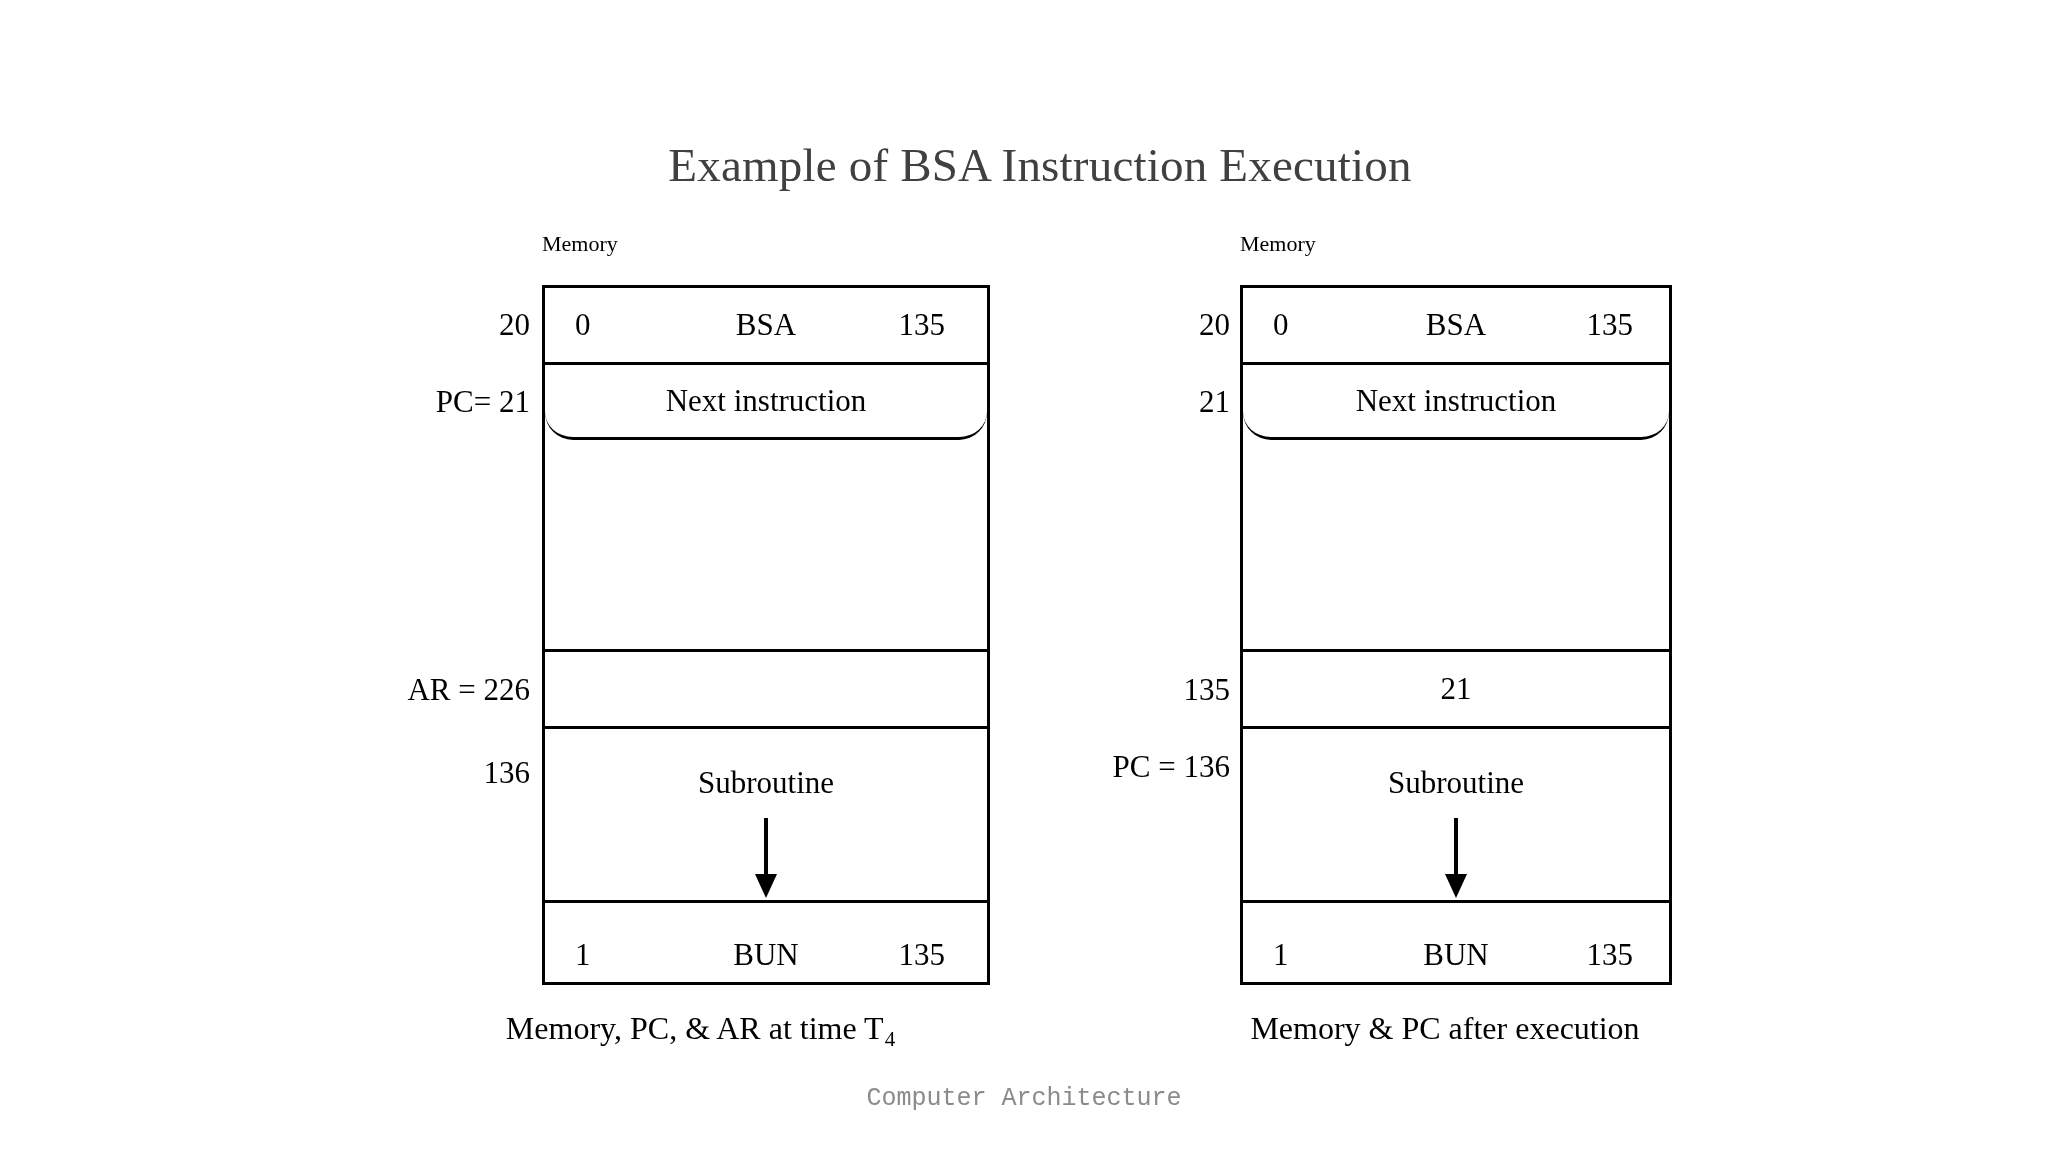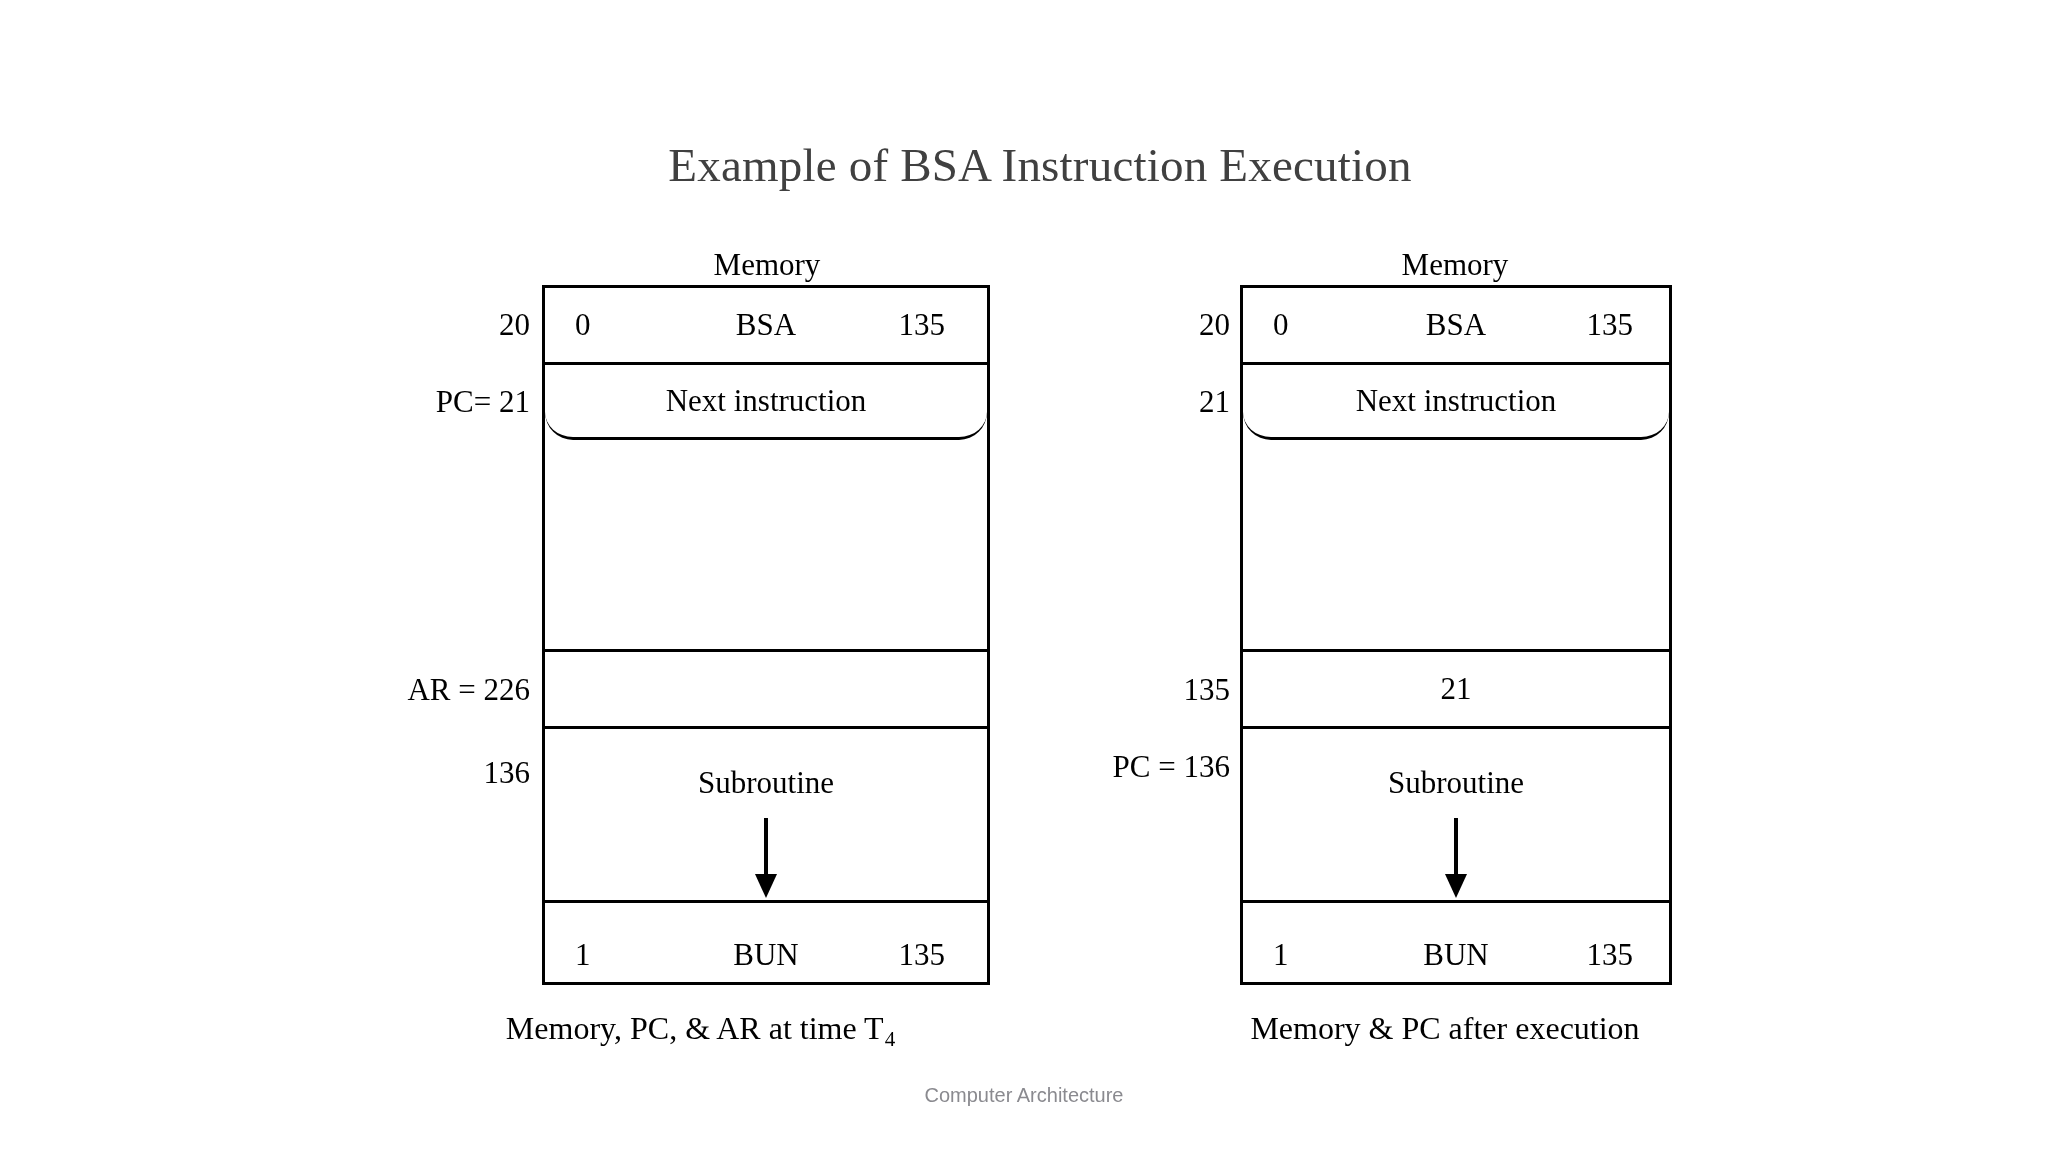--- a/index.html
+++ b/index.html
@@ -33,23 +33,22 @@
   
   .diagram {
     position: absolute;
     top: 230px;
   }
   #diagram-left  { left: 330px; }
   #diagram-right { left: 1030px; }
 
   .memory-header {
     position: absolute;
-    top: 17px;
-    font-size: 31px;
-    text-align: center;
+    top: 1px;
+    font-size: 22px;
     white-space: nowrap;
   }
   #diagram-left  .memory-header { left: 212px; width: 450px; }
   #diagram-right .memory-header { left: 210px; width: 430px; }
 
   
   .addr-col {
     position: absolute;
     top: 55px;
     width: 200px;
@@ -182,22 +181,22 @@
     left: 1px;
   }
 
   
   .footer {
     position: absolute;
     top: 1084px;
     left: 0;
     width: 2048px;
     text-align: center;
-    font-family: Liberation Sans, sans-serif;
-    font-size: 20px;
+    font-family: Liberation Mono, monospace;
+    font-size: 25px;
     color: #8a8a8f;
     white-space: nowrap;
   }
 </style>
 </head>
 <body>
 
 <div class="slide-title">Example of BSA Instruction Execution</div>
 
 <div class="diagram" id="diagram-left">

